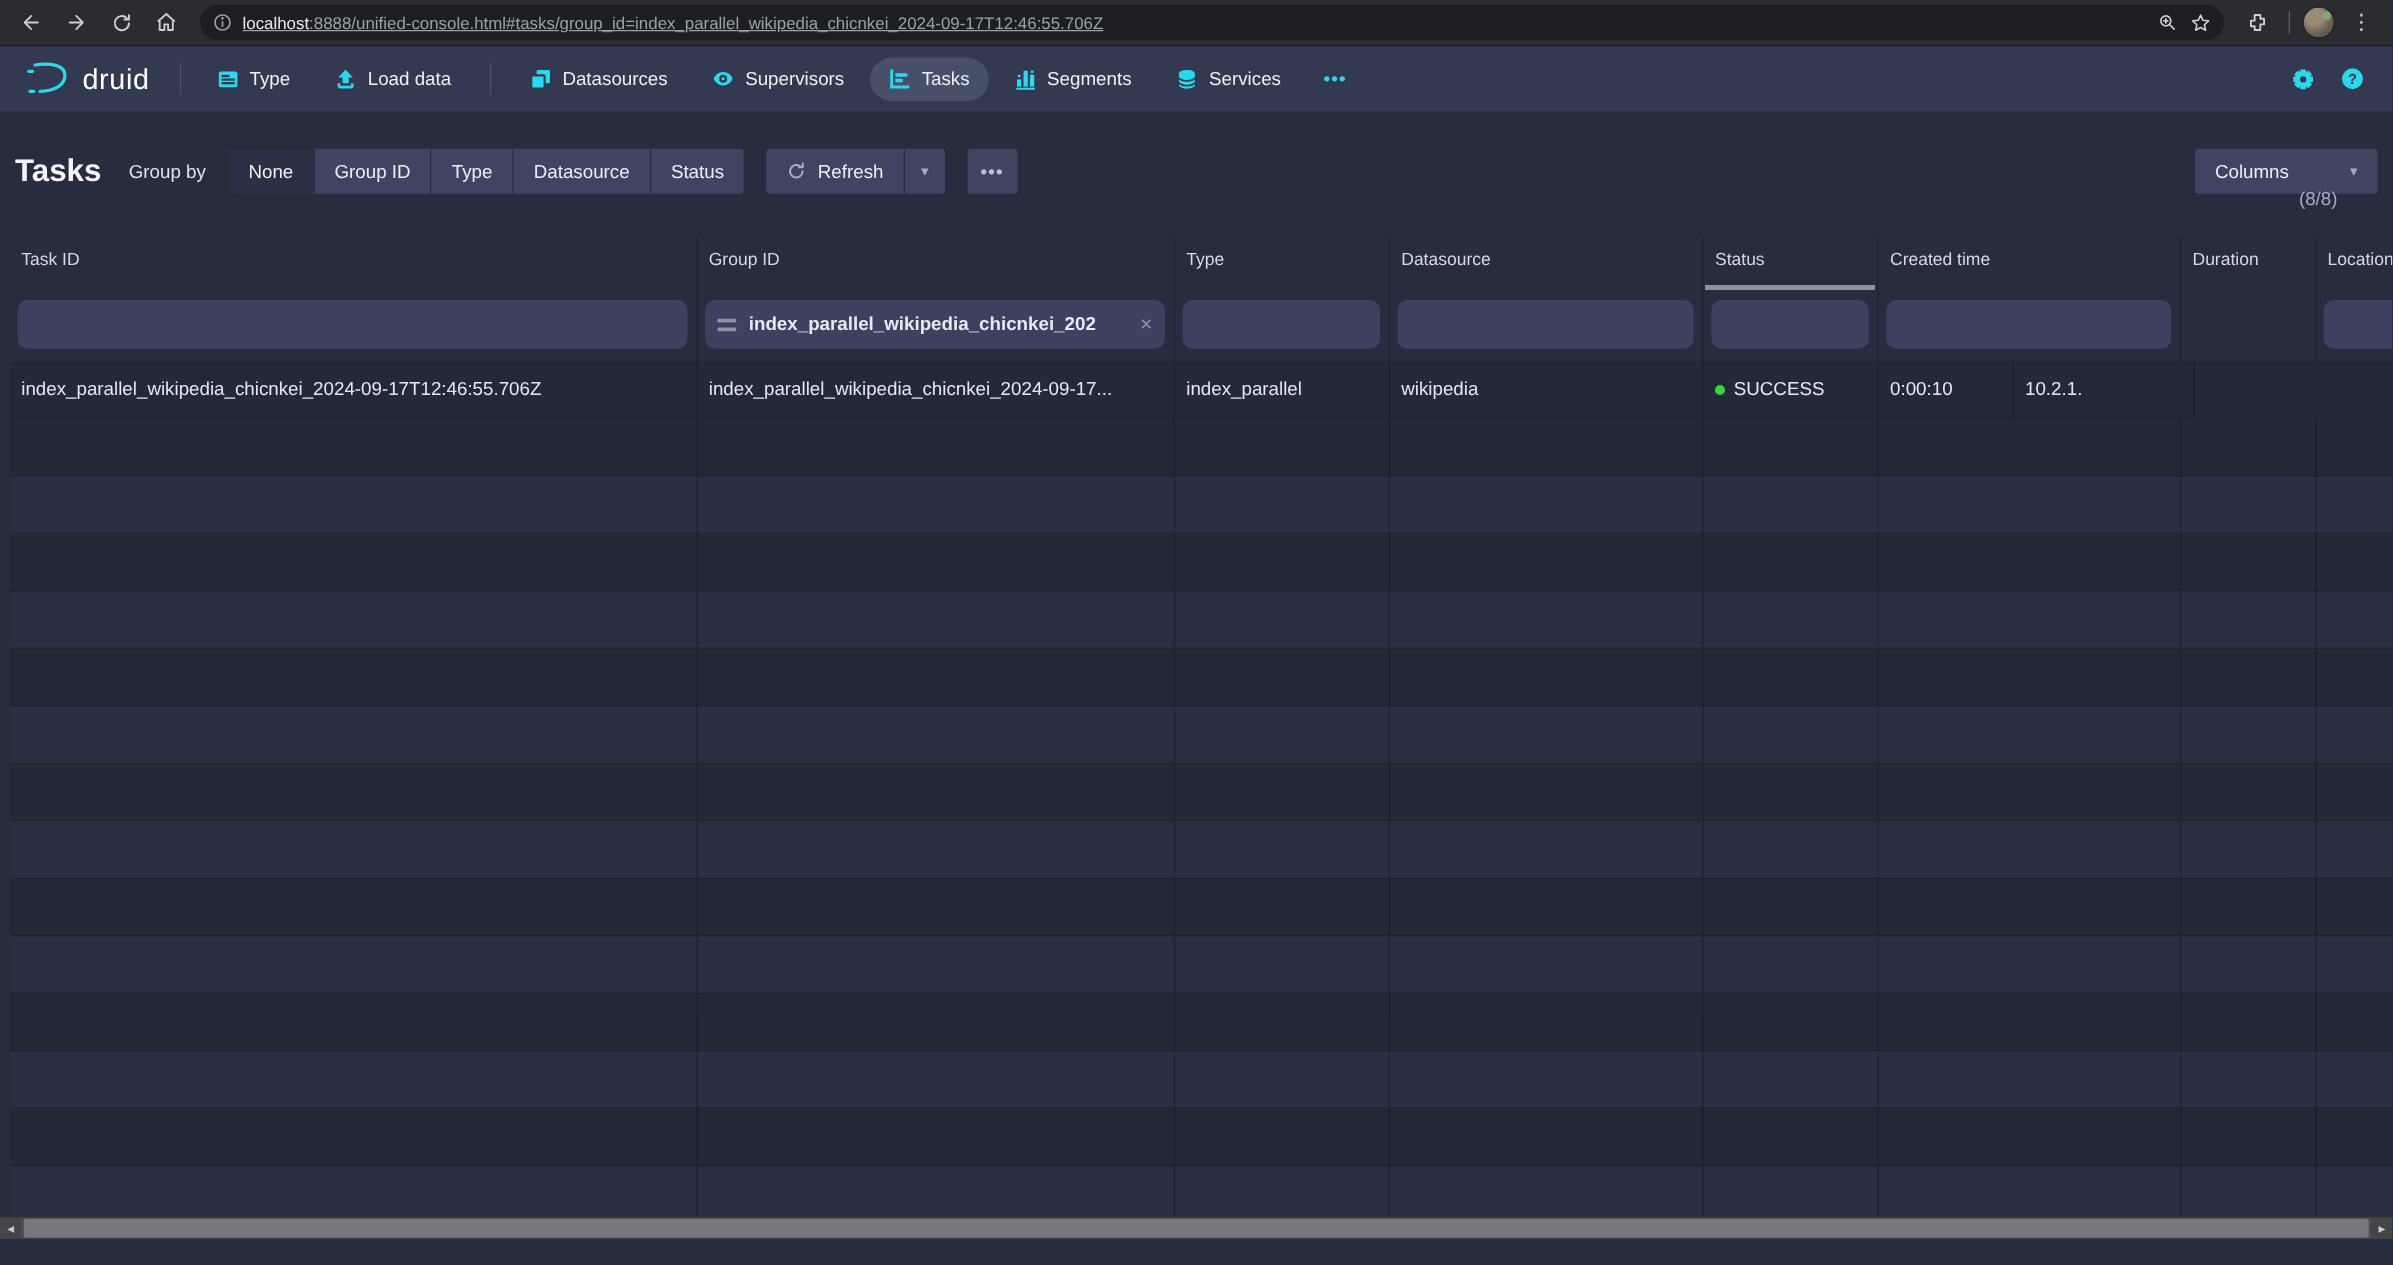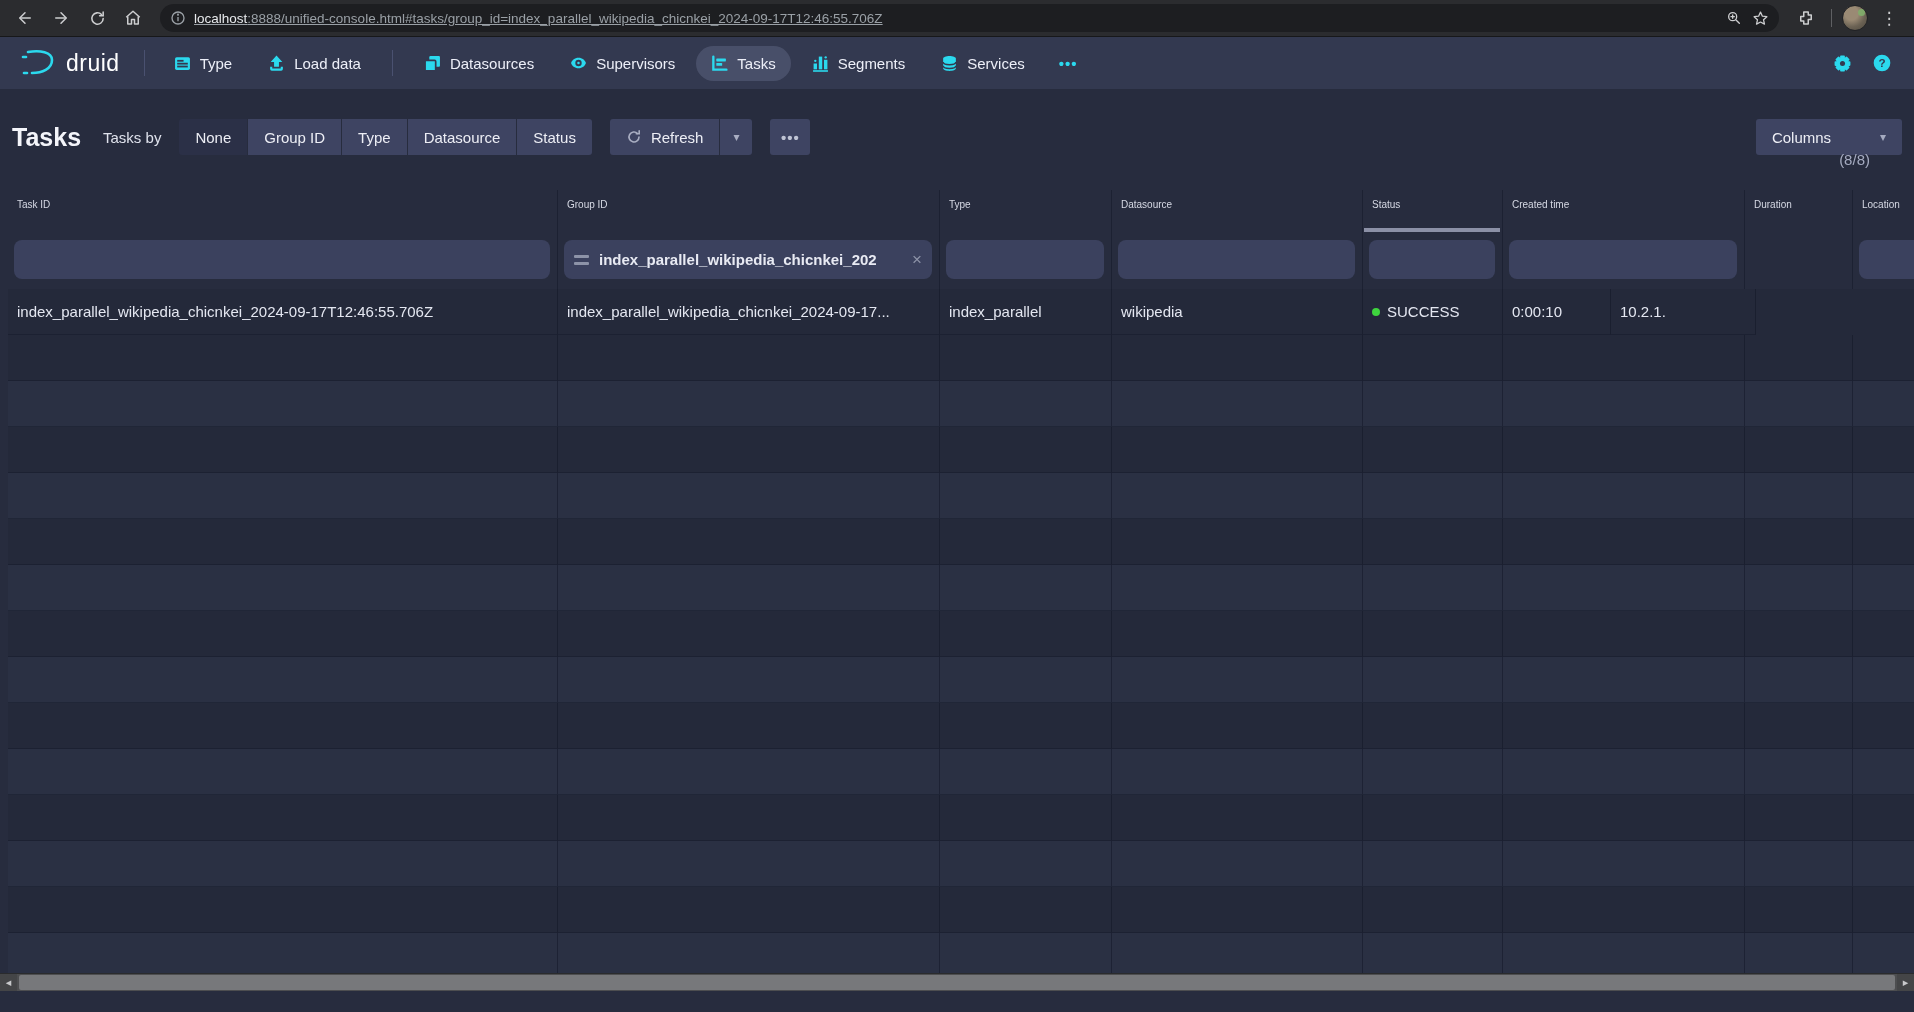--- a/index.html
+++ b/index.html
@@ -68,21 +68,21 @@
   .columns-btn .count{ color:#a5abc0;margin-top:45px; }
   .columns-btn .caret-glyph{ color:#a5abc0; font-size:12px; margin-left:2px; }
 
   
   .table-area{ margin-top:35px; width:1914px; overflow:hidden; }
   .tbl{ width:1990px; }
   .trow{ display:flex; }
   .cell{ flex:0 0 auto; border-right:1px solid rgba(15,19,35,0.45); overflow:hidden;
     white-space:nowrap; }
   .hrow{ height:42px; }
-  .hcell{ padding:9px 10px 0 9px; font-size:10px; color:#d6d9e4; position:relative; }
+  .hcell{ padding:9px 10px 0 9px; font-size:14px; color:#d6d9e4; position:relative; }
   .hcell.highlight::after{ content:""; position:absolute; left:1px; right:2px; bottom:0;
     height:4px; background:#8b90a6; }
   .frow{ height:57px; }
   .fcell{ padding:8px 7px 0 6px; }
   .filter-box{ height:39px; background:#3b415e; border-radius:8px; width:100%;
     display:flex; align-items:center; padding:0 10px; gap:10px; }
   .eq-icon{ display:inline-flex; flex-direction:column; gap:4px; width:15px; flex:0 0 auto;}
   .eq-icon i{ height:3px; background:#8d93a8; border-radius:1px; display:block; }
   .tag-text{ font-size:15px; color:#e8eaf3; overflow:hidden; flex:1 1 auto;font-weight:bold; }
   .tag-x{ color:#8d93a8; font-size:17px; flex:0 0 auto; cursor:pointer; line-height:1; }
@@ -266,21 +266,21 @@
       <svg width="20" height="20" viewBox="0 0 24 24">
           <circle cx="12" cy="12" r="10" fill="#2bd9ee"></circle>
           <text x="12" y="17" text-anchor="middle" font-size="14" font-weight="bold" fill="#333950" font-family="Liberation Sans, sans-serif">?</text>
         </svg>
     </span>
   </div>
 </div>
 
 <div class="toolbar">
   <span class="page-title">Tasks</span>
-  <span class="groupby-label">Tasks by</span>
+  <span class="groupby-label">Group by</span>
   <span class="btn-group" id="groupby-buttons">
       <button class="btn pressed">None</button>
       <button class="btn">Group ID</button>
       <button class="btn">Type</button>
       <button class="btn">Datasource</button>
       <button class="btn">Status</button>
     </span>
   <span class="split">
     <button class="btn main">
       <span style="display:flex;">

